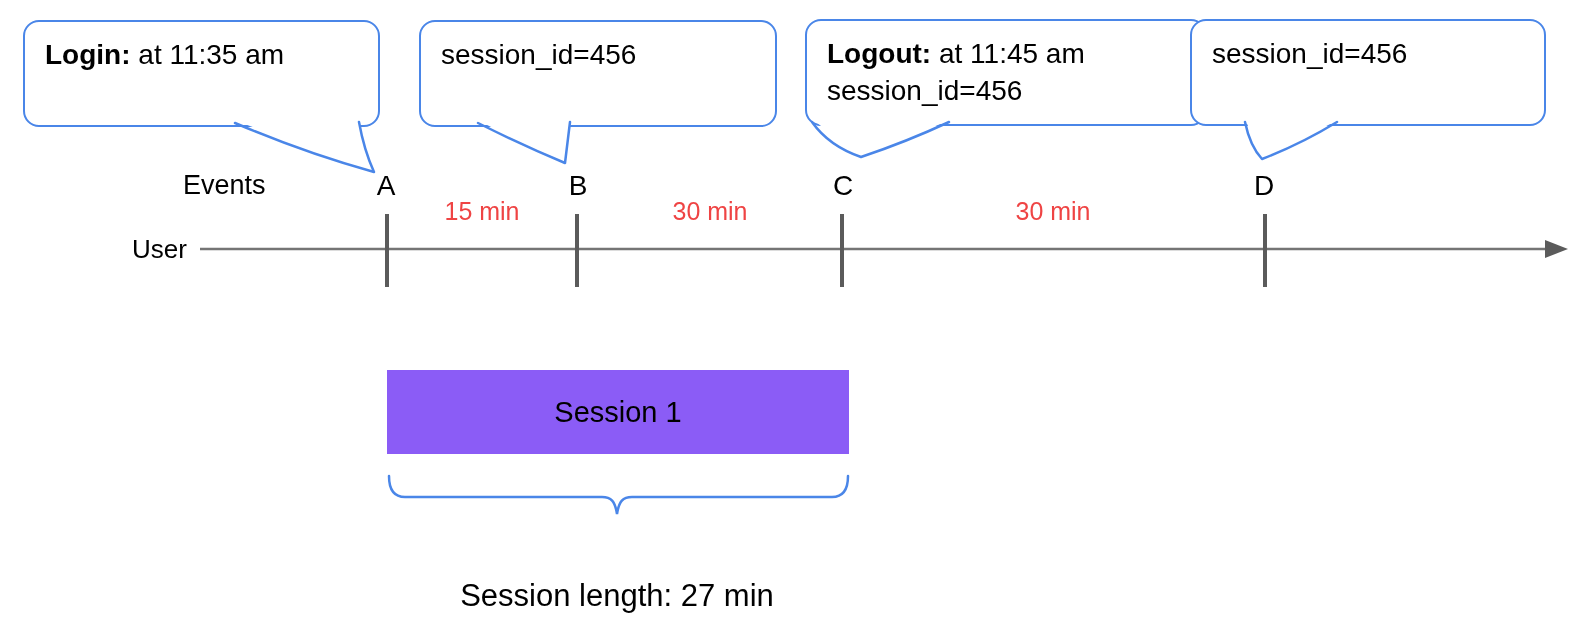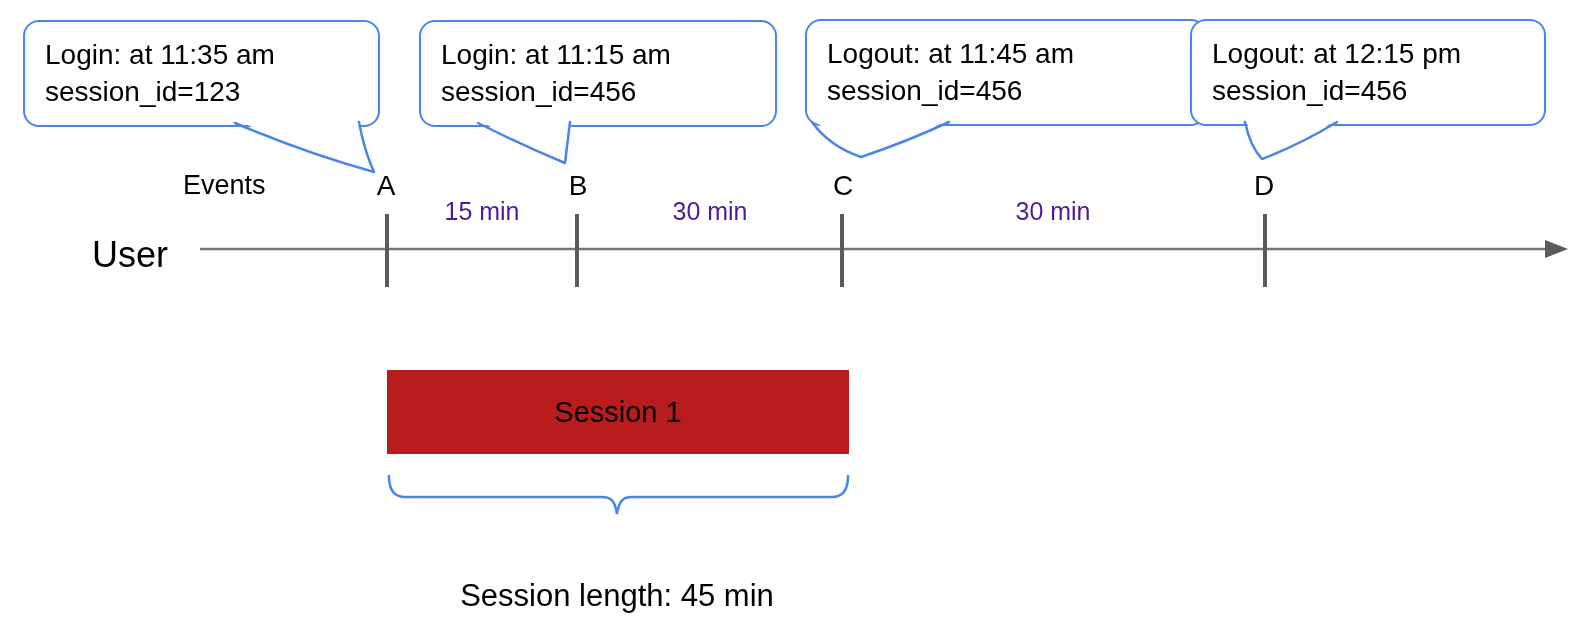--- a/index.html
+++ b/index.html
@@ -16,83 +16,80 @@
     box-sizing:border-box;
     background:#fff;
     border:2.5px solid #4a86e8;
     border-radius:16px;
     padding:14px 18px 0 20px;
     font-size:28px;
     line-height:37px;
     white-space:nowrap;
     z-index:1;
   }
-  .b-bold{font-weight:normal;}
+  .b-bold{font-weight:bold;}
   .lbl{position:absolute;white-space:nowrap;z-index:1;}
   .centered{transform:translateX(-50%);}
   .events-lbl{font-size:27px;}
-  .user-lbl{font-size:36px;}
+  .user-lbl{font-size:26px;margin-left:40px;}
   .marker-lbl{font-size:28px;}
-  .interval-lbl{font-size:25px;color:#4c1d95;}
+  .interval-lbl{font-size:25px;color:#ef4444;}
   .session-box{
     position:absolute;
     left:387px;top:370px;width:462px;height:84px;
-    background:#b91c1c;
+    background:#8b5cf6;
     display:flex;align-items:center;justify-content:center;
     font-size:29px;
     z-index:1;
   }
   .session-length{font-size:31px;}
   svg.overlay{
     position:absolute;left:0;top:0;z-index:2;
     pointer-events:none;
   }
 </style>
 </head>
 <body>
 
 <div class="canvas">
 
   <div class="bubble" style="left:23px;top:20px;width:357px;height:107px">
     <div><span class="b-bold">Login:</span><span> at 11:35 am</span></div>
-    <div>session_id=123</div>
   </div>
 
   <div class="bubble" style="left:419px;top:20px;width:358px;height:107px">
-    <div><span class="b-bold">Login:</span><span> at 11:15 am</span></div>
     <div>session_id=456</div>
   </div>
 
   <div class="bubble" style="left:805px;top:19px;width:402px;height:107px">
     <div><span class="b-bold">Logout:</span><span> at 11:45 am</span></div>
     <div>session_id=456</div>
   </div>
 
   <div class="bubble" style="left:1190px;top:19px;width:356px;height:107px">
-    <div><span class="b-bold">Logout:</span><span> at 12:15 pm</span></div>
     <div>session_id=456</div>
   </div>
 
   <div class="lbl events-lbl" style="left:183px;top:170px">Events</div>
   <div class="lbl user-lbl" style="left:92px;top:234px">User</div>
 
   <div class="lbl marker-lbl centered" style="left:386px;top:170px">A</div>
   <div class="lbl marker-lbl centered" style="left:578px;top:170px">B</div>
   <div class="lbl marker-lbl centered" style="left:843px;top:170px">C</div>
   <div class="lbl marker-lbl centered" style="left:1264px;top:170px">D</div>
 
   <div class="lbl interval-lbl centered" style="left:482px;top:197px">15 min</div>
   <div class="lbl interval-lbl centered" style="left:710px;top:197px">30 min</div>
   <div class="lbl interval-lbl centered" style="left:1053px;top:197px">30 min</div>
 
   <div class="session-box">
     <span>Session 1</span>
   </div>
 
-  <div class="lbl session-length centered" style="left:617px;top:578px">Session length: 45 min</div>
+  <div class="lbl session-length centered" style="left:617px;top:578px">Session length: 27 min</div>
 
   <svg class="overlay" width="1574" height="630" viewBox="0 0 1574 630">
 
     <g>
       <path d="M 234,120 L 374,172 L 359,120 Z" fill="#ffffff" stroke="none"></path>
       <path d="M 235,123 Q 305,153 374,172 Q 364,150 359,122" fill="none" stroke="#4a86e8" stroke-width="2.5" stroke-linecap="round" stroke-linejoin="round"></path>
     </g>
     <g>
       <path d="M 477,120 L 565,163 L 571,120 Z" fill="#ffffff" stroke="none"></path>
       <path d="M 478,123 Q 522,145 565,163 L 570,122" fill="none" stroke="#4a86e8" stroke-width="2.5" stroke-linecap="round" stroke-linejoin="round"></path>

